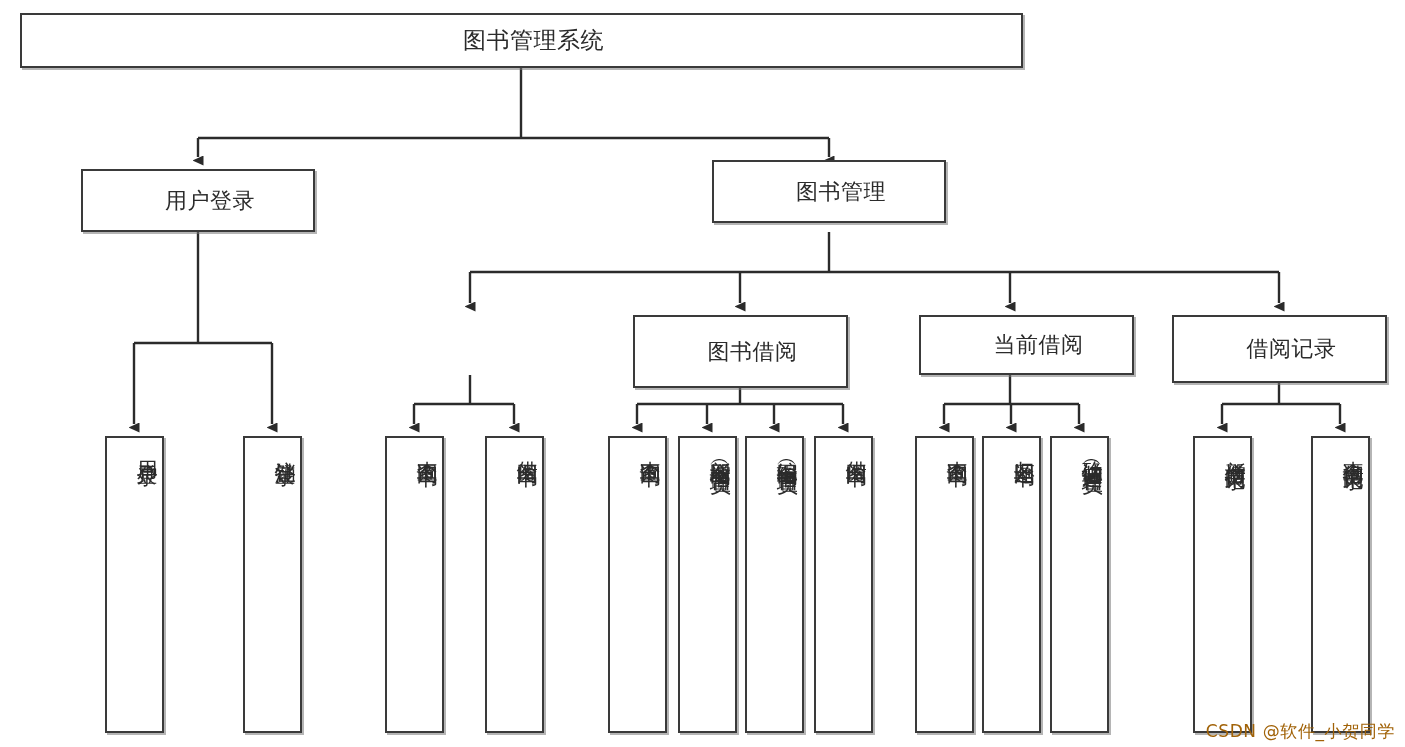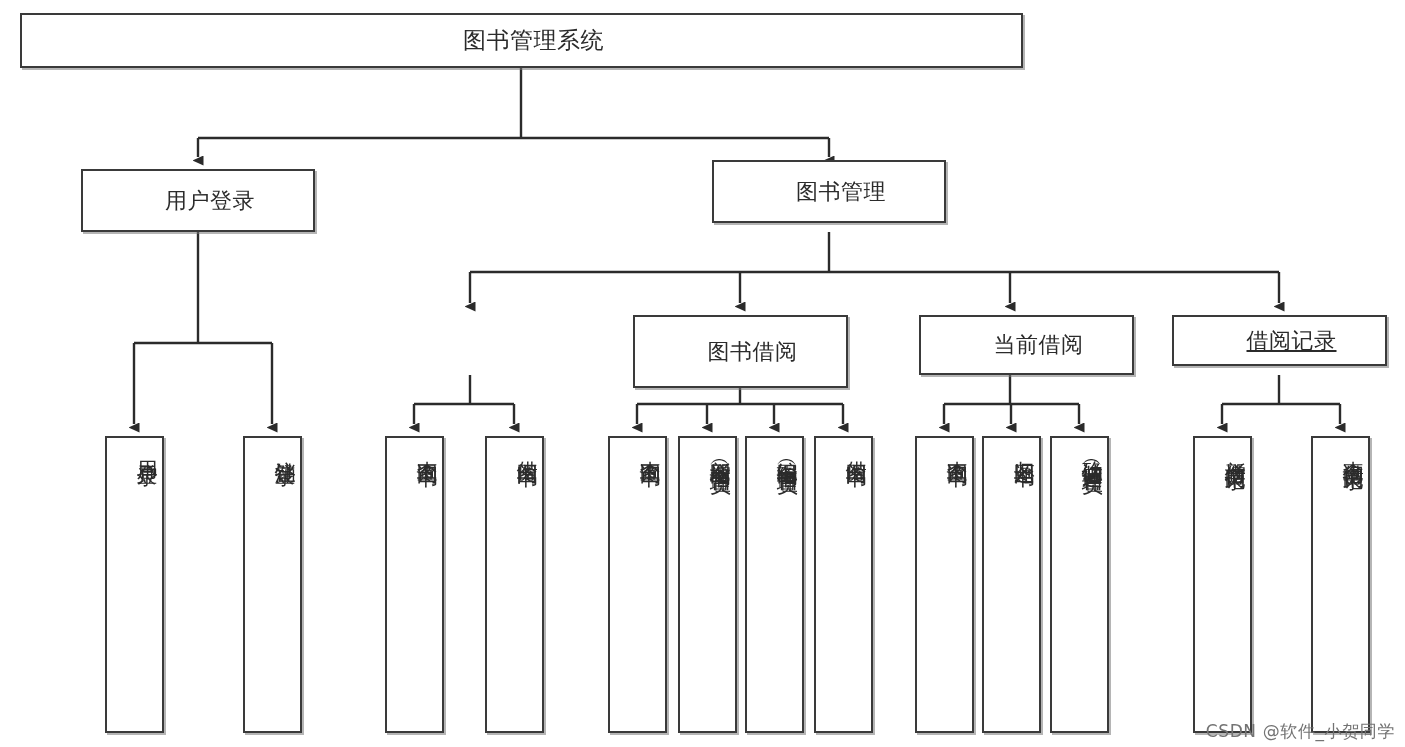--- a/index.html
+++ b/index.html
@@ -65,21 +65,21 @@
     letter-spacing: 2px;
     white-space: nowrap;
     max-height: 100%;
   }
   
   #watermark {
     position: absolute;
     right: 10px;
     bottom: 4px;
     font-size: 17px;
-    color: #737373;
+    color: #a16207;
     letter-spacing: 0.6px;
     white-space: nowrap;
     user-select: none;
   }
 </style>
 </head>
 <body>
 
 <div id="canvas">
 
@@ -149,21 +149,21 @@
 
 
   <div class="node branch" style="left:633px; top:315px; width:215px; height:73px;">
     <span class="label">图书借阅</span>
   </div>
 
   <div class="node branch" style="left:903px; top:315px; width:215px; height:60px;margin-left:16px;">
     <span class="label">当前借阅</span>
   </div>
 
-  <div class="node branch" style="left:1172px; top:315px; width:215px; height:51px;text-decoration:underline;">
+  <div class="node branch" style="left:1172px; top:315px; width:215px; height:68px;">
     <span class="label">借阅记录</span>
   </div>
 
   <div class="node leaf" style="left:105px; top:436px; width:59px; height:297px;">
     <span class="label">用户登录</span>
   </div>
 
   <div class="node leaf" style="left:243px; top:436px; width:59px; height:297px;">
     <span class="label">注销登录</span>
   </div>

